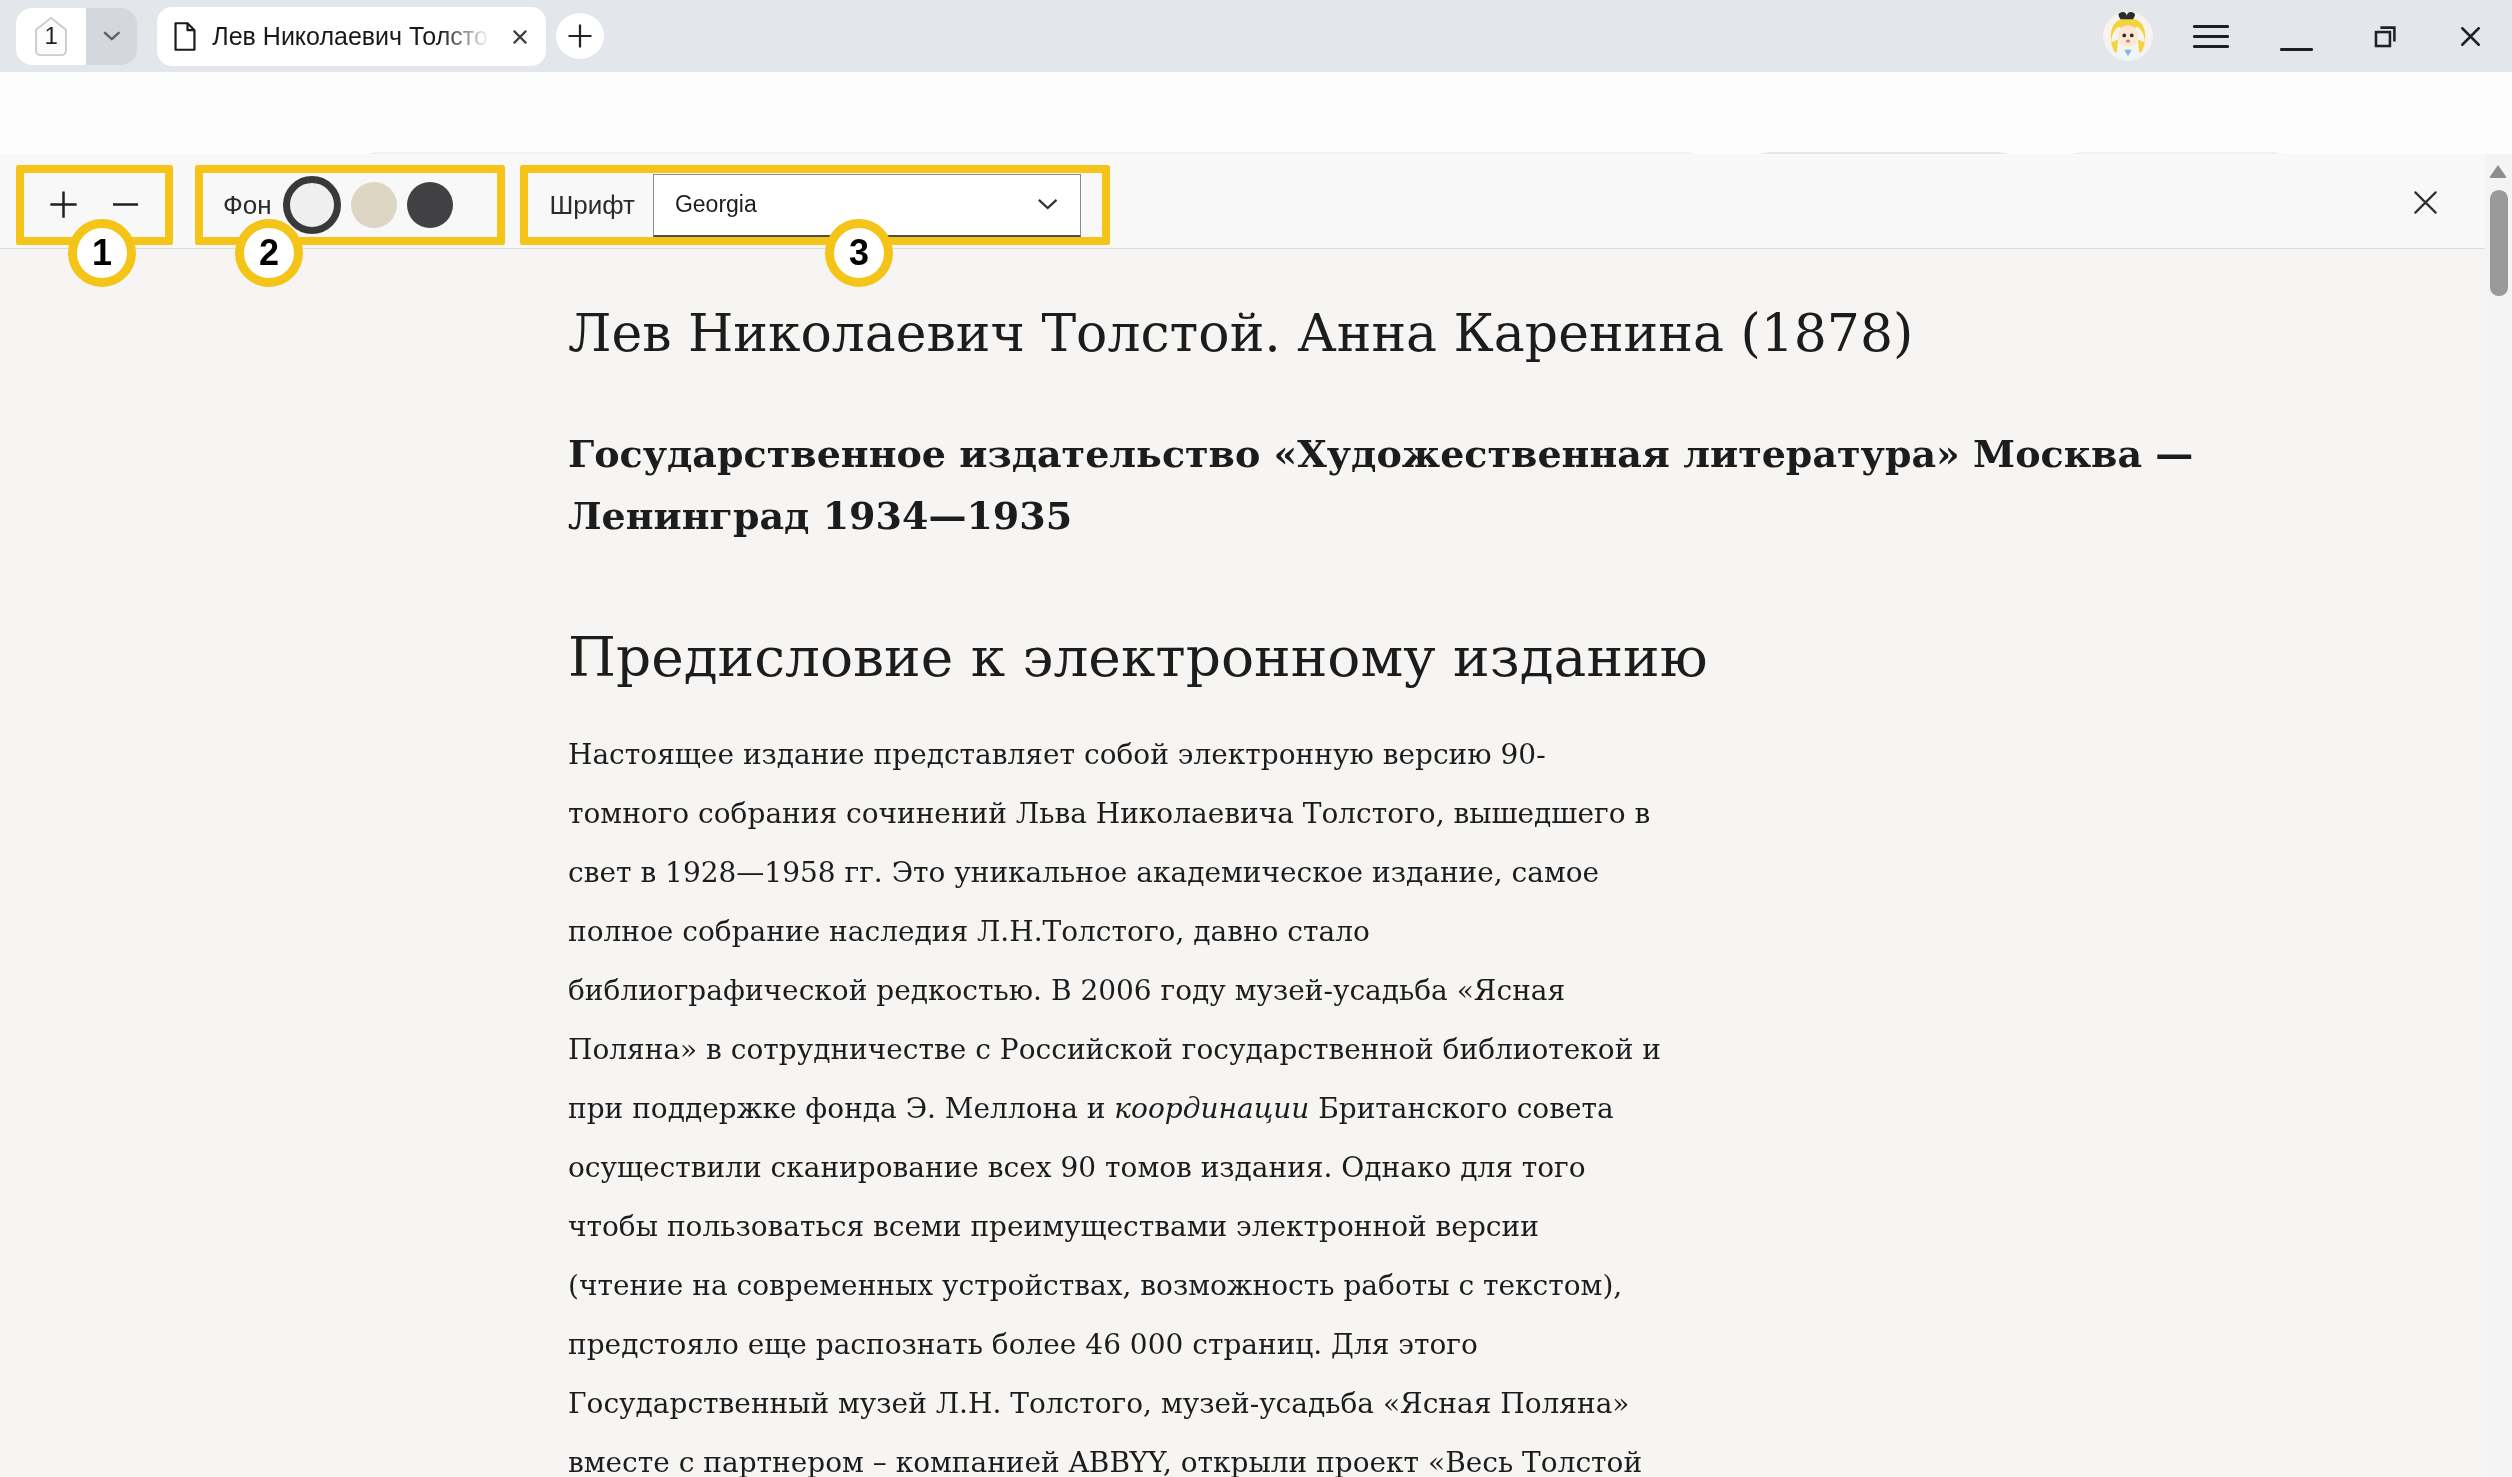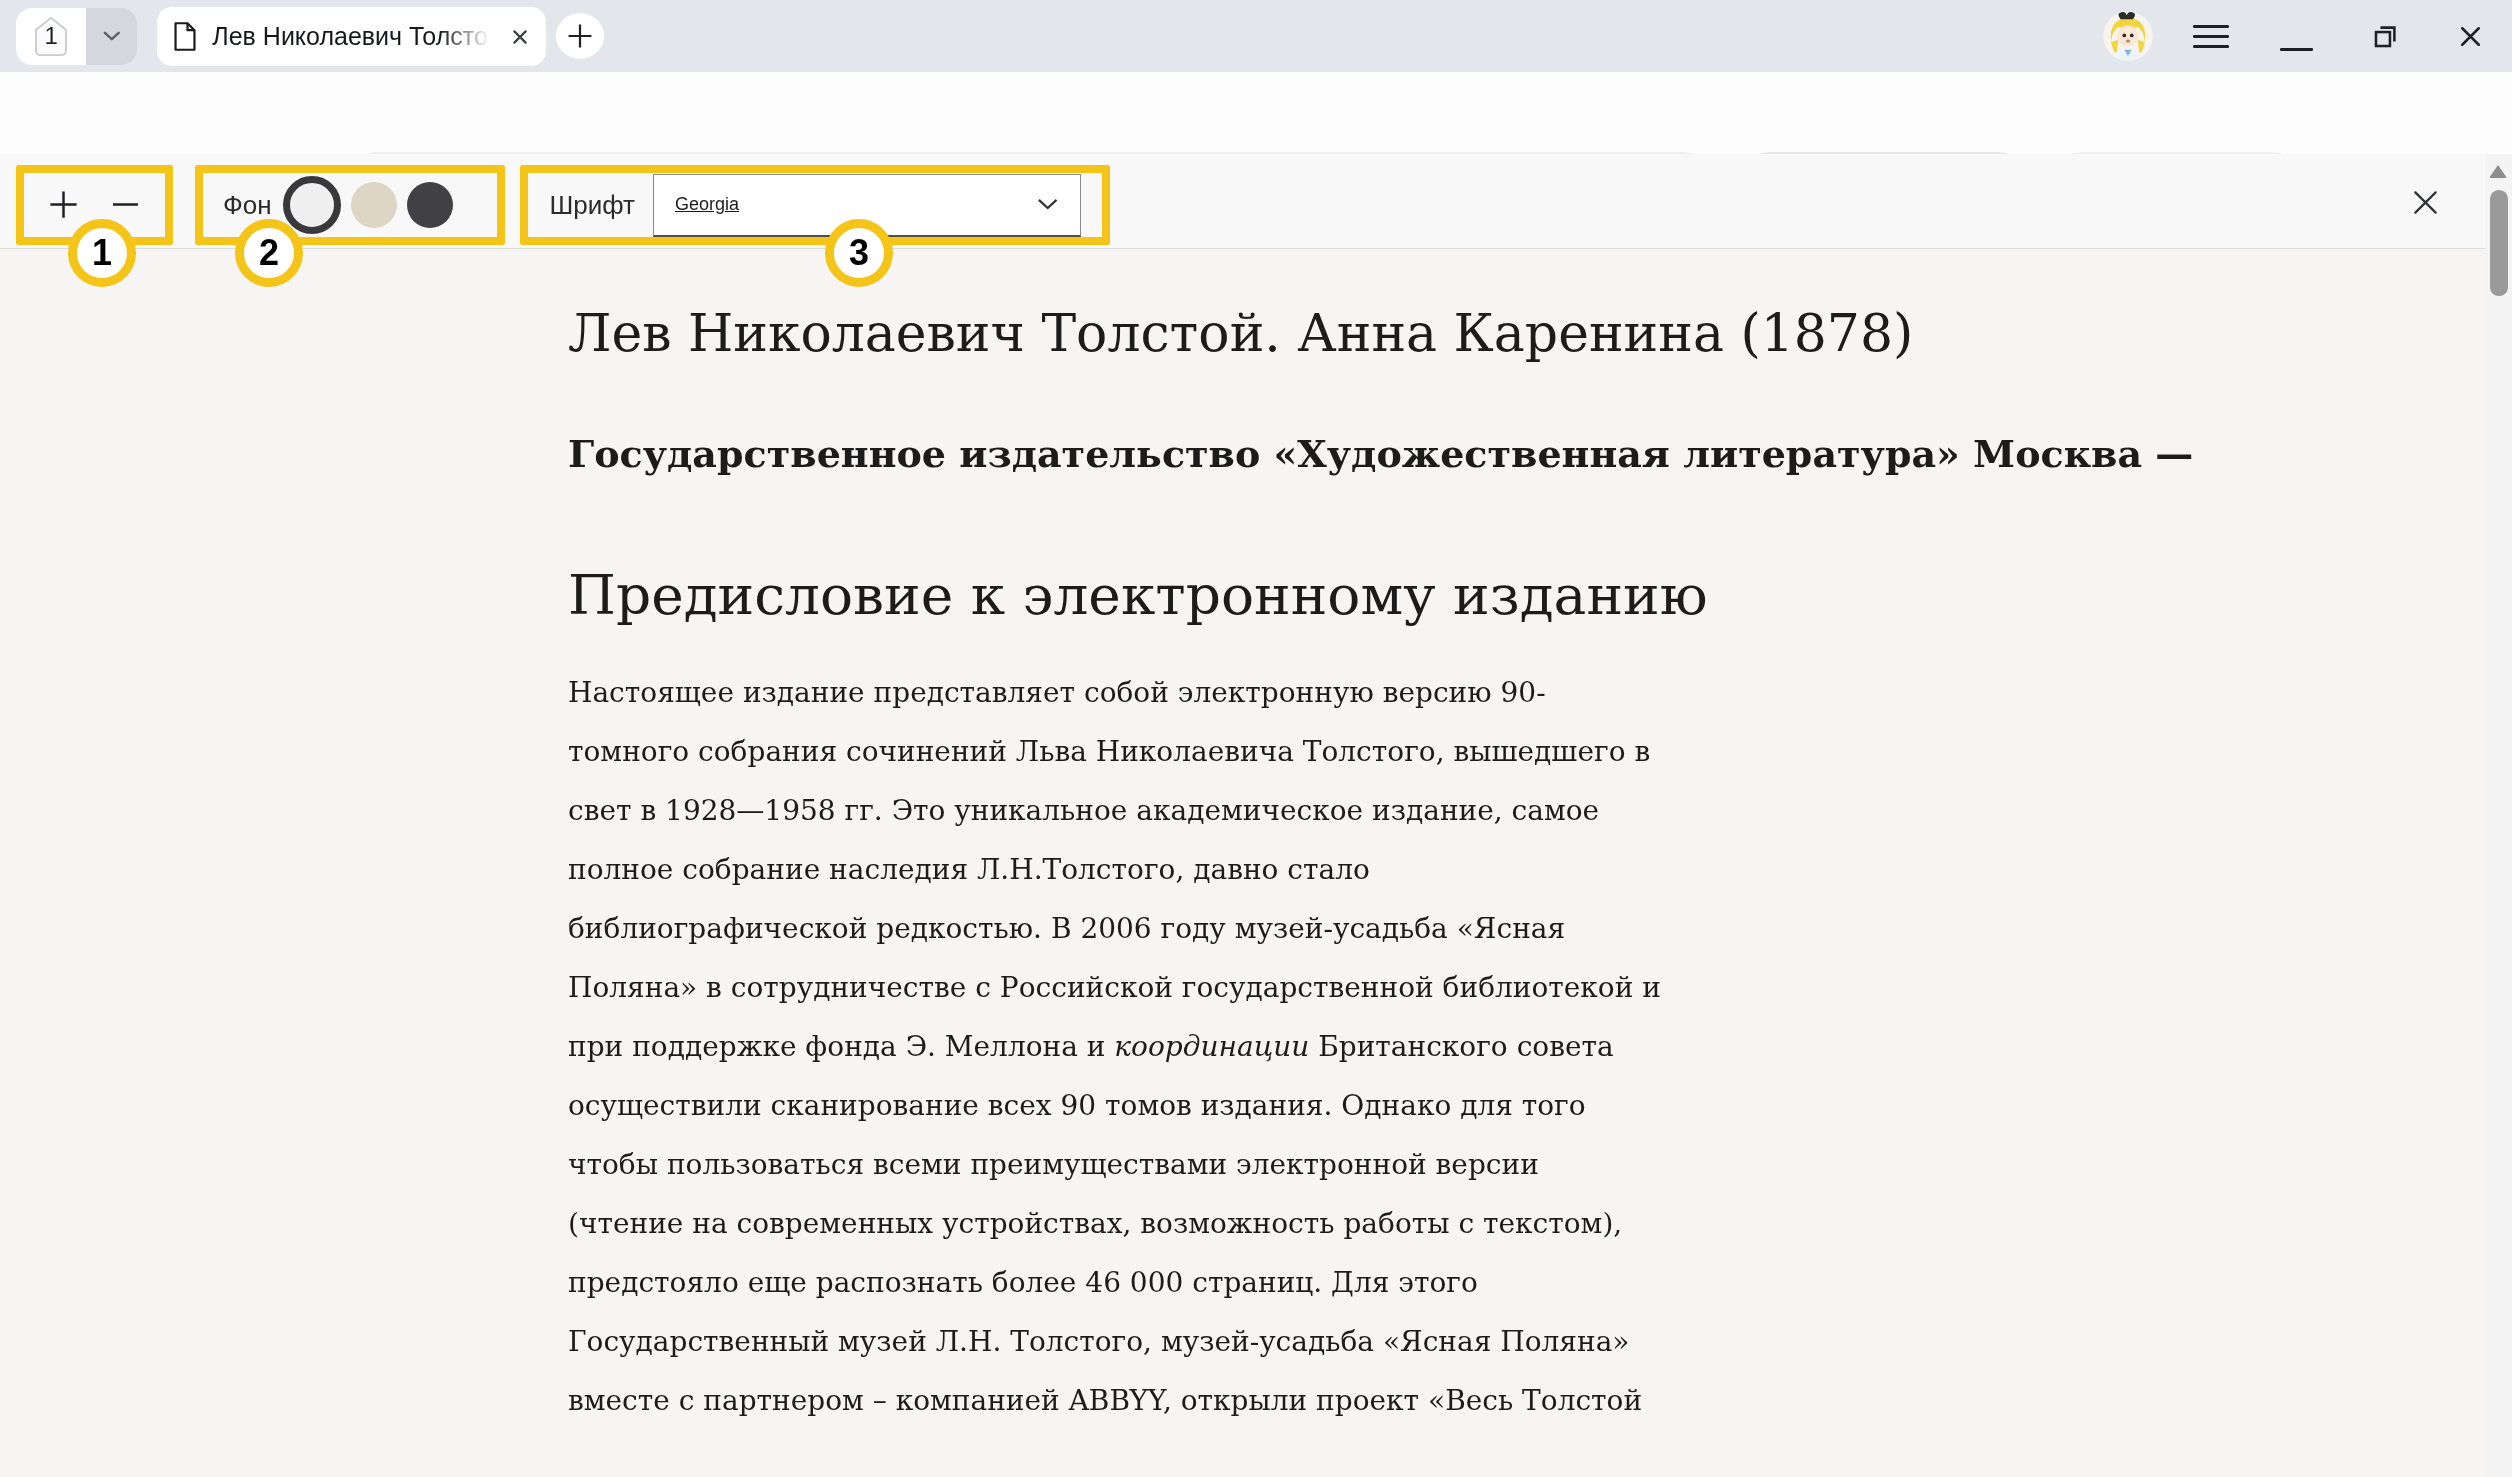--- a/index.html
+++ b/index.html
@@ -52,21 +52,21 @@
   .readertoolbar { left:0; top:154px; width:2485px; height:95px; background:#f8f8f8; border-bottom:1.3px solid #dcdcdc; }
   .ybox { position:absolute; border:8.2px solid #f5c418; border-radius:2.5px; display:flex; align-items:center; z-index:4; }
   .ybox1 { left:16.3px; top:165px; width:157px; height:80px; justify-content:space-around; padding:0 8.8px; }
   .ybox2 { left:195px; top:165px; width:310px; height:80px; padding-left:20px; gap:11px; }
   .ybox3 { left:520px; top:165px; width:590px; height:80px; padding-left:21.4px; gap:17.6px; }
   .tool-label { font-size:26px; color:#2a2b2d; }
   .swatches { display:flex; align-items:center; gap:10px; }
   .swatch { width:46px; height:46px; border-radius:50%; display:inline-block; }
   .swatch.selected { width:58px; height:58px; border:7px solid #39393b; }
   .font-select { width:428px; height:63px; background:#ffffff; border:1.3px solid #8a8a8a; border-bottom:2.5px solid #4e4e4e; display:flex; align-items:center; padding:0 21.4px; }
-  .font-value { font-size:18px; color:#1b1c1e;text-decoration:underline; }
+  .font-value { font-size:23px; color:#1b1c1e; }
   .font-select svg { margin-left:auto; }
   .badge { position:absolute; width:68px; height:68px; border:9.4px solid #f5c418; background:#ffffff; border-radius:50%; display:flex; align-items:center; justify-content:center; font-size:36px; font-weight:bold; color:#000; z-index:6; }
   .badge1 { left:68px; top:219px; }
   .badge2 { left:235px; top:219px; }
   .badge3 { left:825px; top:219px; }
   .toolbar-close { left:2409px; top:186px; }
 
   
   .scrollbar { left:2485px; top:154px; width:28px; height:1323px; background:#f4f4f4; z-index:8; }
   .scroll-up { position:absolute; left:4.4px; top:11.3px; width:0; height:0; border-left:9.4px solid transparent; border-right:9.4px solid transparent; border-bottom:13px solid #8d8d8d; border-radius:2.5px; }
@@ -272,20 +272,21 @@
 
 <div class="abs scrollbar">
   <div class="scroll-up"></div>
   <div class="scroll-thumb"></div>
 </div>
 
 <div class="abs content">
   <h1 class="doc-title">Лев Николаевич Толстой. Анна Каренина (1878)</h1>
   <div class="doc-subtitle">
     <div>Государственное издательство «Художественная литература» Москва —</div>
+    <div>Ленинград 1934—1935</div>
   </div>
   <h2 class="section-heading">Предисловие к электронному изданию</h2>
   <div class="paragraph">
       <div class="pline"><span>Настоящее издание представляет собой электронную версию 90-</span></div>
       <div class="pline"><span>томного собрания сочинений Льва Николаевича Толстого, вышедшего в</span></div>
       <div class="pline"><span>свет в 1928—1958 гг. Это уникальное академическое издание, самое</span></div>
       <div class="pline"><span>полное собрание наследия Л.Н.Толстого, давно стало</span></div>
       <div class="pline"><span>библиографической редкостью. В 2006 году музей-усадьба «Ясная</span></div>
       <div class="pline"><span>Поляна» в сотрудничестве с Российской государственной библиотекой и</span></div>
       <div class="pline"><span>при поддержке фонда Э. Меллона и </span><em>координации</em><span> Британского совета</span></div>

